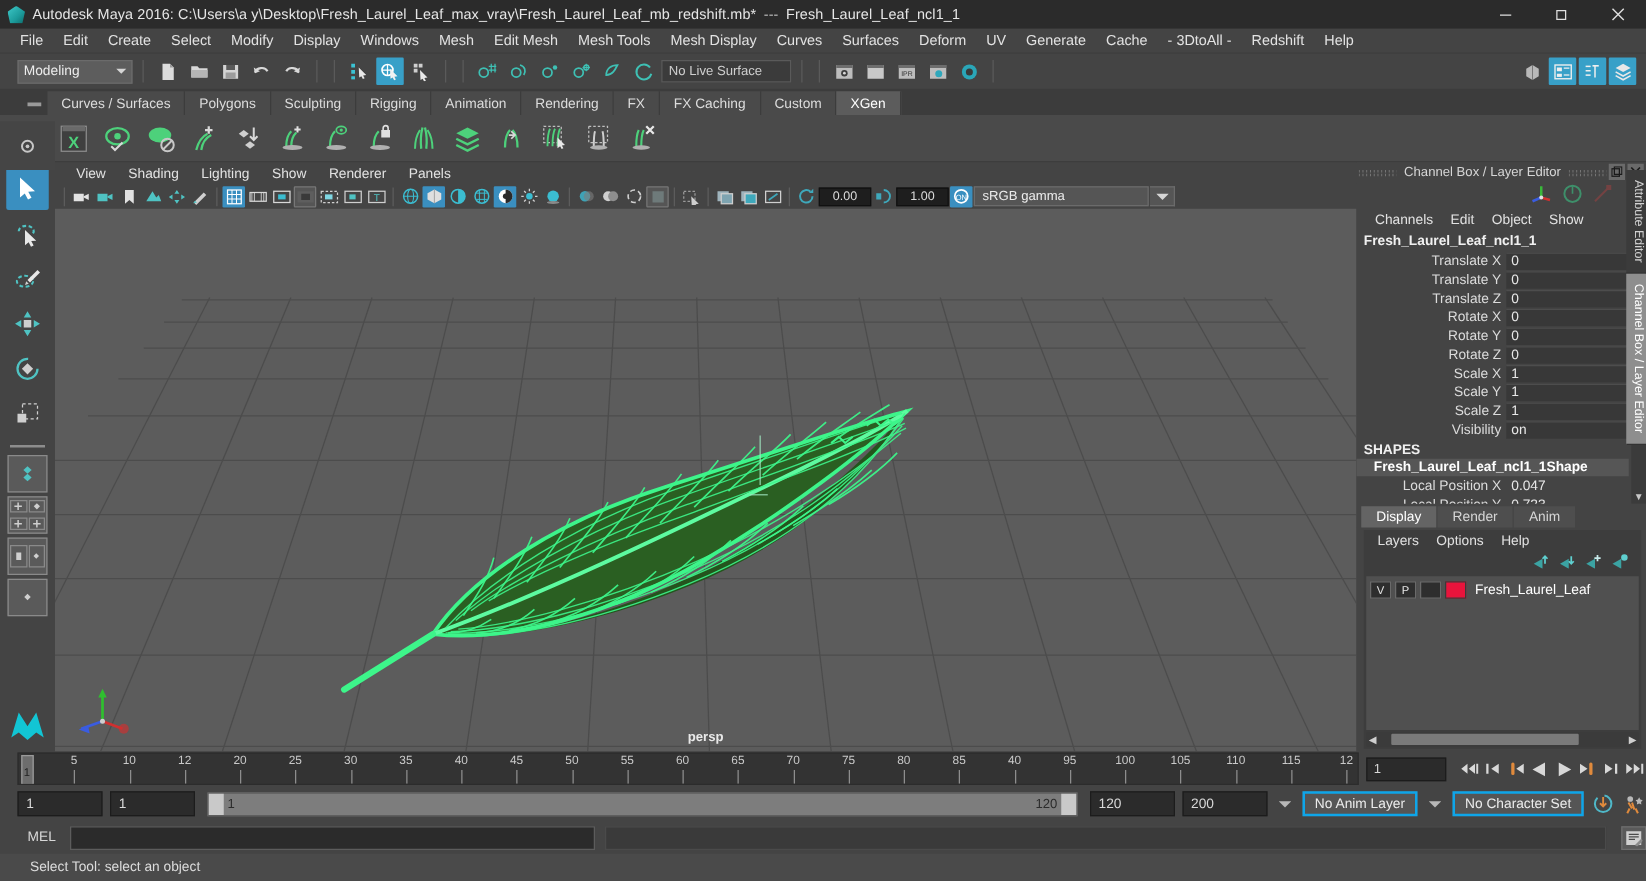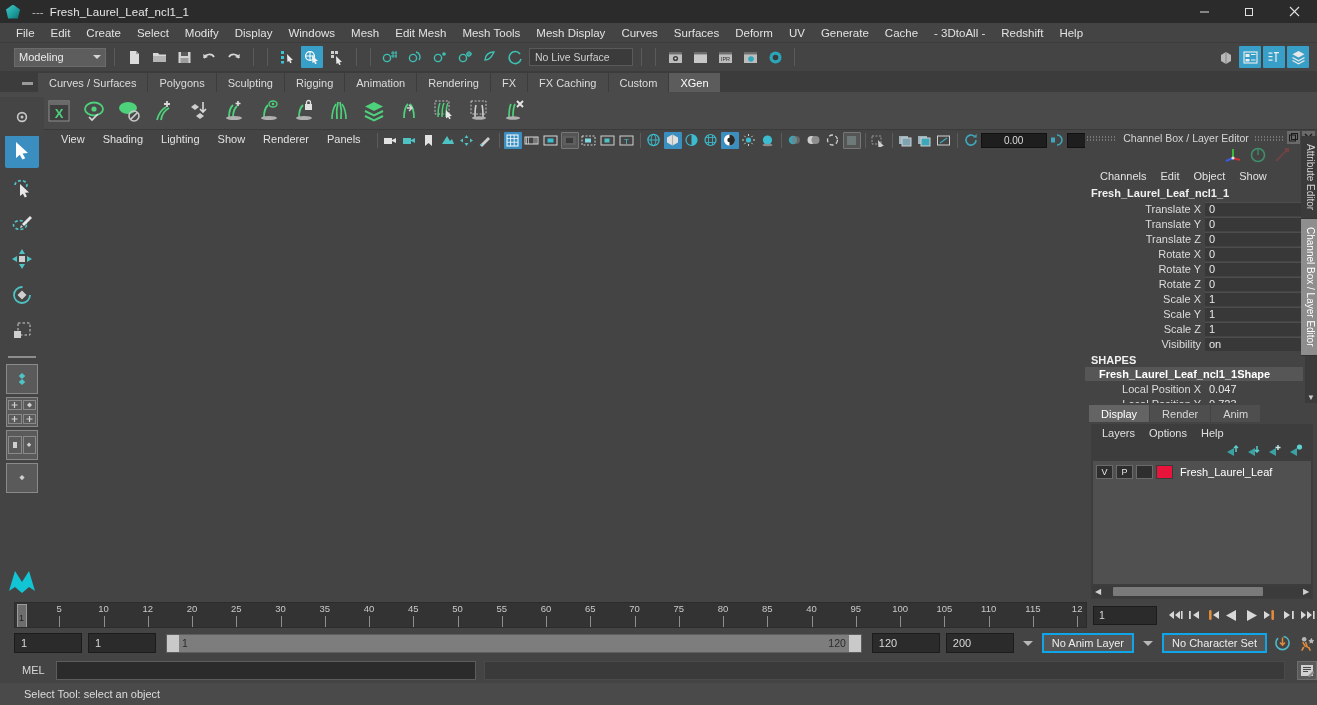--- a/index.html
+++ b/index.html
@@ -90,29 +90,29 @@
   
   .toolbox { width: 44px; background: #444444; display:flex; flex-direction:column; align-items:center; padding-top:4px; flex:none; }
   .tool { width: 34px; height: 34px; display:flex;align-items:center;justify-content:center; margin-bottom:2px; border-radius:2px;}
   .tool.sel { background: #3a8fc0; }
   .tool-div { width: 28px; height: 2px; background: #8d8d8d; margin: 6px 0 6px 0;}
   .qlayout { width:32px;height:30px;border:1px solid #8a8a8a;background:#5a5a5a;display:flex;align-items:center;justify-content:center;margin-bottom:3px;}
   .qlayout.grid4 { display:grid; grid-template-columns:1fr 1fr; grid-template-rows:1fr 1fr; gap:1px; padding:1px;}
   .qcell { background:#5a5a5a; border:1px solid #8a8a8a; display:flex;align-items:center;justify-content:center;}
 
   
-  .center { flex: 1 1 auto; display:flex; flex-direction:row; min-width:0; }
+  .center { flex: 1 1 auto; display:flex; flex-direction:column; min-width:0; }
   .vp-menubar { height:17px; background:#444444; display:flex; align-items:center; padding-left:8px; flex:none;}
   .vp-menubar .vm { padding: 0 9px; font-size: 11px; color:#e2e2e2;}
   .vp-toolbar { height:20px; background:#444444; display:flex; align-items:center; padding-left:4px; gap:1px; flex:none;}
   .vi { width:18px;height:17px;display:flex;align-items:center;justify-content:center;border-radius:1px;}
   .vi.on { background:#3a8fc0; }
   .vi.onbox { background:#555; border:1px solid #777; }
   .vsep { width:1px;height:15px;background:#5c5c5c;margin:0 3px;}
-  .numfield { width:66px;height:15px;background:#1e1e1e;border:1px solid #111; color:#dcdcdc;font-size:10px;
+  .numfield { width:42px;height:15px;background:#1e1e1e;border:1px solid #111; color:#dcdcdc;font-size:10px;
     display:flex;align-items:center;justify-content:center;text-align:center;}
   .gammafield { width:140px;height:16px;background:#555;border:1px solid #6b6b6b;color:#ececec;font-size:10.5px;
     display:flex;align-items:center;padding-left:6px;}
   .gammacaret { width:20px;height:16px;background:#555;border:1px solid #6b6b6b;border-left:none;display:flex;align-items:center;justify-content:center;}
 
   .viewport { flex:1 1 auto; position:relative; background:#5c5c5c; overflow:hidden; min-height:0; }
   .persp-label { position:absolute; left:50%; transform:translateX(-50%); bottom:5px; font-size:10.5px; color:#e8e8e8; font-weight:bold;}
   .axis-gizmo { position:absolute; left:16px; bottom:8px; width:52px; height:48px;}
 
   
@@ -193,20 +193,21 @@
   .statusbar { height:22px;background:#4a4a4a;display:flex;align-items:center;padding-left:24px;flex:none;}
   .statusbar span { font-size:11px;color:#dcdcdc;}
 </style>
 </head>
 <body>
 
 <div class="app">
 
   <div class="titlebar">
     <div class="title-logo"></div>
+    <div class="title-text">Autodesk Maya 2016: C:\Users\a y\Desktop\Fresh_Laurel_Leaf_max_vray\Fresh_Laurel_Leaf_mb_redshift.mb*</div>
     <div class="title-text title-sep">---</div>
     <div class="title-text">Fresh_Laurel_Leaf_ncl1_1</div>
     <div class="win-btns">
       <div class="win-btn">
         <svg width="11" height="11" viewBox="0 0 11 11">
             <line x1="1" y1="6" x2="10" y2="6" stroke="#e0e0e0" stroke-width="1"></line>
           </svg>
       </div>
       <div class="win-btn">
         <svg width="11" height="11" viewBox="0 0 11 11">

